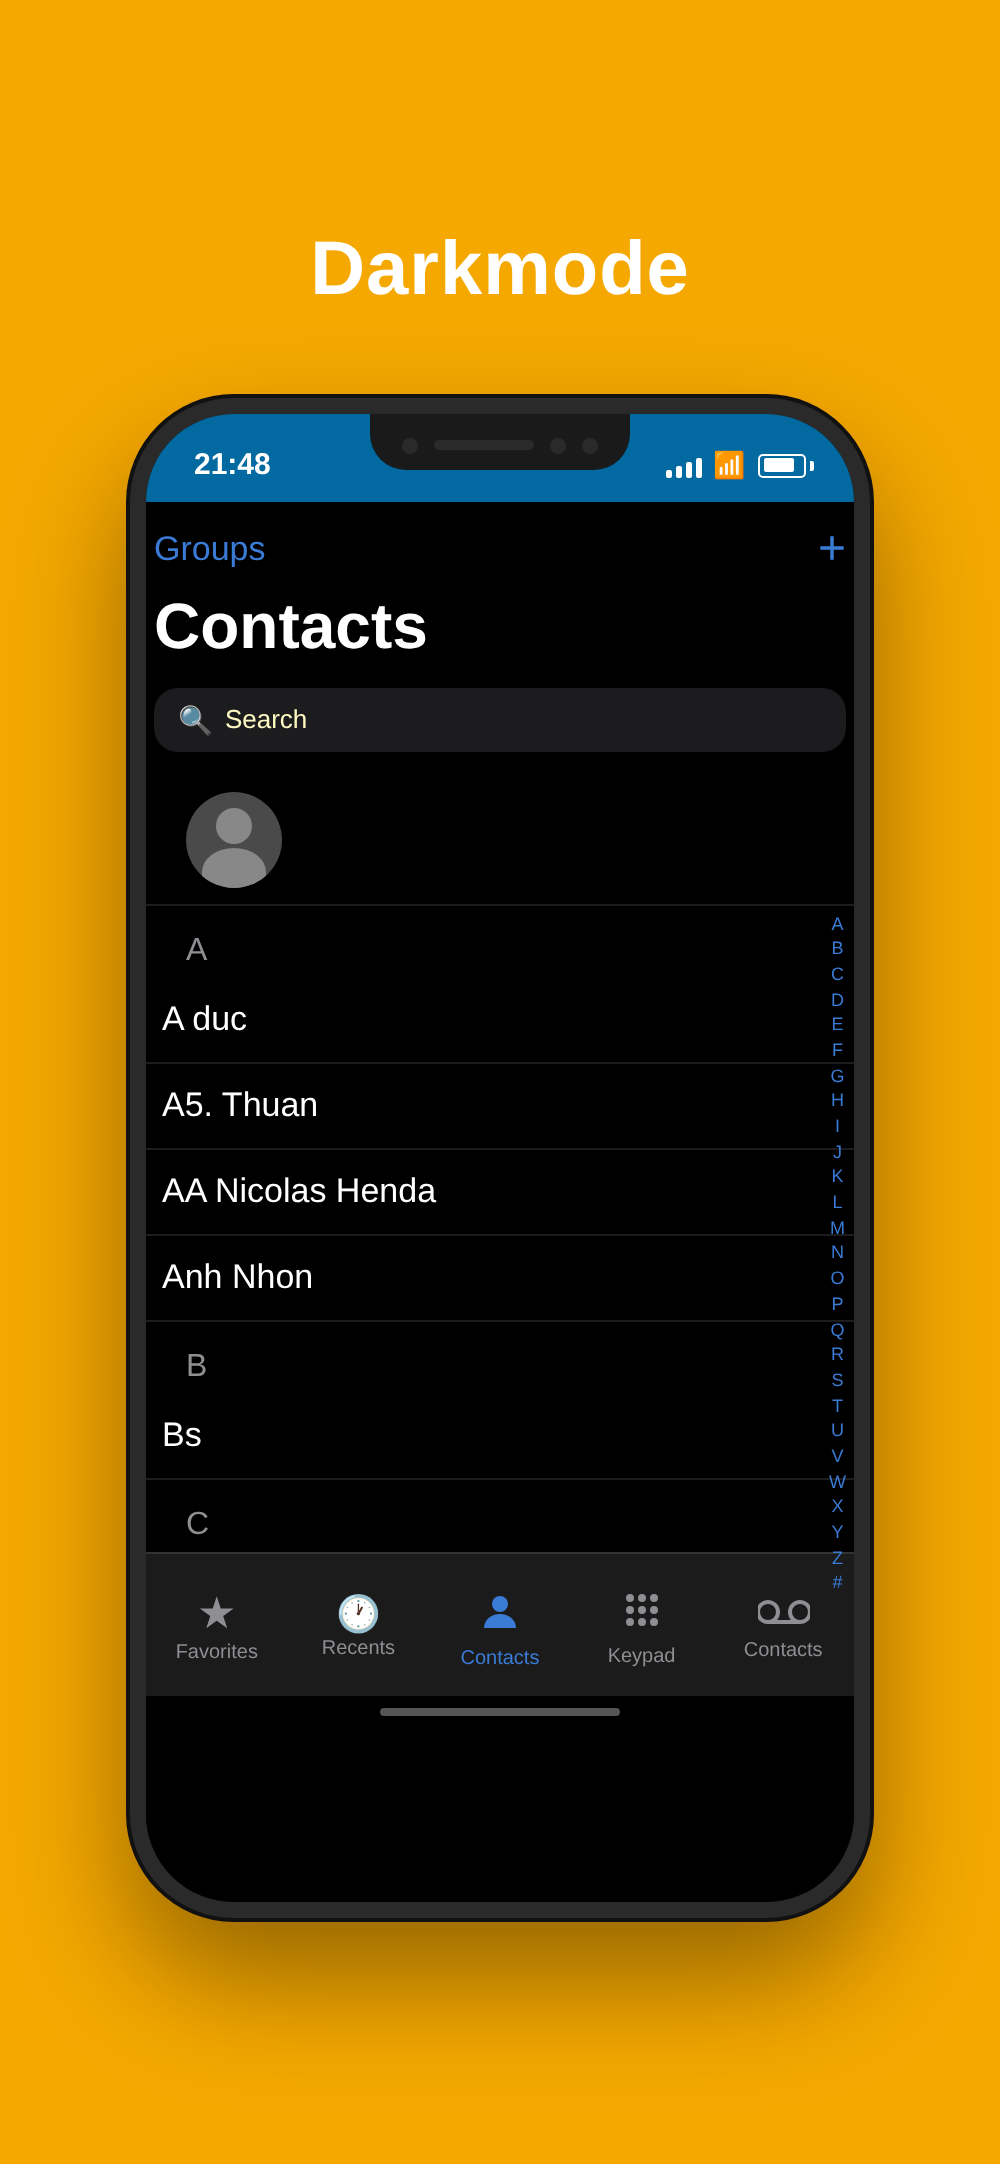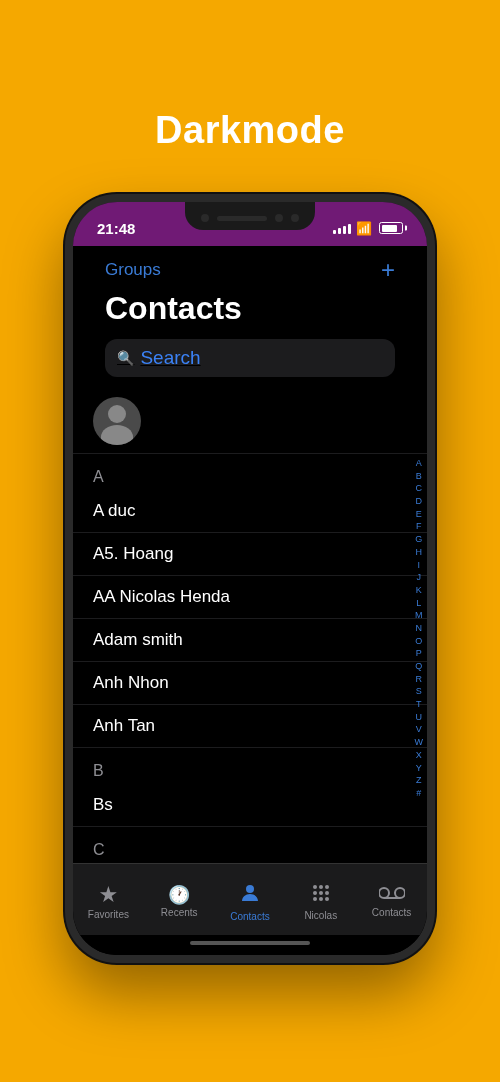--- a/index.html
+++ b/index.html
@@ -43,21 +43,21 @@
       left: 50%;
       transform: translateX(-50%);
       width: 130px;
       height: 28px;
       background: #1a1a1a;
       border-radius: 0 0 18px 18px;
       z-index: 10;
     }
     
     .status-bar {
-      background: #701a75;
+      background: #0369a1;
       display: flex;
       justify-content: space-between;
       align-items: center;
       padding: 14px 24px 6px;
       height: 44px;
     }
     .status-time {
       color: white;
       font-size: 15px;
       font-weight: 600;
@@ -110,22 +110,21 @@
       border-radius: 1px;
     }
     
     .phone-content {
       background: #000;
       min-height: 700px;
     }
     
     .contacts-header {
       background: #000;
-      padding: 8px 32px 4px;
-      text-decoration: underline;
+      padding: 8px 4px 4px;
     }
     .header-nav {
       display: flex;
       justify-content: space-between;
       align-items: center;
       padding: 4px 0;
     }
     .groups-btn {
       color: #3a7bd5;
       font-size: 17px;
@@ -151,22 +150,22 @@
       align-items: center;
       padding: 8px 12px;
       margin: 4px 0 8px;
       gap: 6px;
     }
     .search-icon-wrap {
       color: #8e8e93;
       font-size: 14px;
     }
     .search-text {
-      color: #3b82f6;
-      font-size: 19px;
+      color: #fef9c3;
+      font-size: 13px;
     }
     
     .my-card {
       display: flex;
       align-items: center;
       padding: 8px 20px;
       background: #000;
       gap: 14px;
       border-bottom: 0.5px solid #1c1c1e;
     }
@@ -222,21 +221,21 @@
     .section-header {
       color: #8e8e93;
       font-size: 16px;
       font-weight: 500;
       padding: 14px 20px 4px;
       background: #000;
     }
     .contact-item {
       display: flex;
       align-items: flex-start;
-      padding: 11px 20px;
+      padding: 11px 8px;
       border-bottom: 0.5px solid #1c1c1e;
       background: #000;
     }
     .contact-name {
       color: white;
       font-size: 17px;
       font-weight: 400;
     }
     
     .alphabet-index {
@@ -448,33 +447,27 @@
             <span class="alpha-letter">Y</span>
             <span class="alpha-letter">Z</span>
             <span class="alpha-letter">#</span>
           </div>
 
         <div class="section-header">A</div>
         <div class="contact-item">
           <span class="contact-name">A duc</span>
         </div>
         <div class="contact-item">
-          <span class="contact-name">A5. Hoang</span>
+          <span class="contact-name">A5. Thuan</span>
         </div>
         <div class="contact-item">
           <span class="contact-name">AA Nicolas Henda</span>
         </div>
         <div class="contact-item">
-          <span class="contact-name">Adam smith</span>
-        </div>
-        <div class="contact-item">
           <span class="contact-name">Anh Nhon</span>
-        </div>
-        <div class="contact-item">
-          <span class="contact-name">Anh Tan</span>
         </div>
 
         <div class="section-header">B</div>
         <div class="contact-item">
           <span class="contact-name">Bs</span>
         </div>
 
         <div class="section-header">C</div>
       </div>
 
@@ -503,21 +496,21 @@
               <circle cx="11" cy="5" r="2"></circle>
               <circle cx="17" cy="5" r="2"></circle>
               <circle cx="5" cy="11" r="2"></circle>
               <circle cx="11" cy="11" r="2"></circle>
               <circle cx="17" cy="11" r="2"></circle>
               <circle cx="5" cy="17" r="2"></circle>
               <circle cx="11" cy="17" r="2"></circle>
               <circle cx="17" cy="17" r="2"></circle>
             </svg>
           </span>
-          <span class="tab-label">Nicolas</span>
+          <span class="tab-label">Keypad</span>
         </div>
         <div class="tab-item">
           <span class="tab-icon" style="font-size:18px;">
             <svg width="26" height="16" viewBox="0 0 26 16" fill="#8e8e93">
               <circle cx="5" cy="8" r="5" stroke="#8e8e93" stroke-width="2" fill="none"></circle>
               <circle cx="21" cy="8" r="5" stroke="#8e8e93" stroke-width="2" fill="none"></circle>
               <line x1="5" y1="13" x2="21" y2="13" stroke="#8e8e93" stroke-width="2"></line>
             </svg>
           </span>
           <span class="tab-label">Contacts</span>

